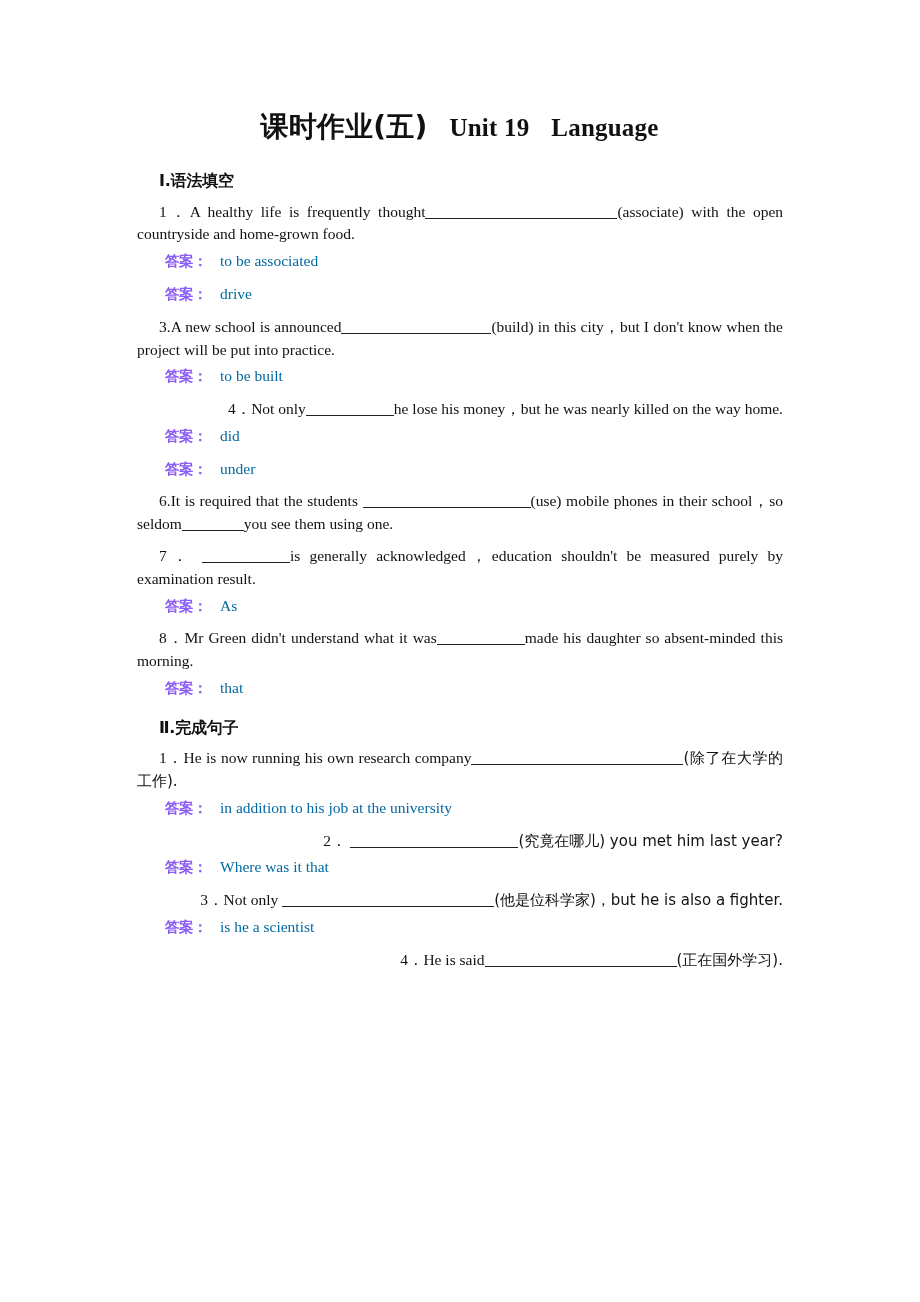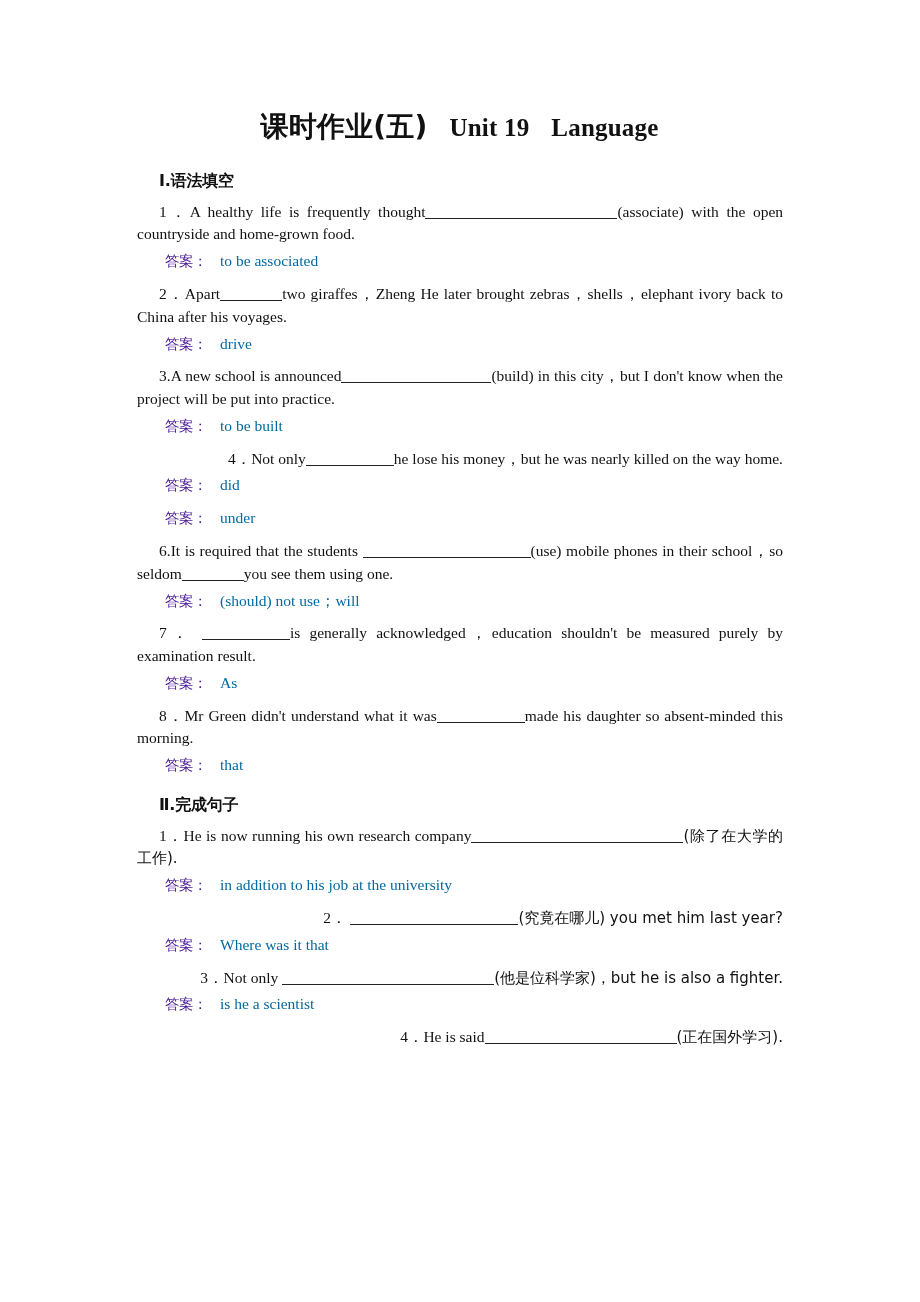--- a/index.html
+++ b/index.html
@@ -73,23 +73,23 @@
   .qblock { margin-bottom: 9px; }
 
   .ansline {
     font-size: 15.5px;
     line-height: 1.47;
     margin: 4px 0 10px 28px;
     text-indent: 0;
     white-space: nowrap;
   }
   .ans-label {
-    color: #4c1d95;
+    color: #8b5cf6;
     font-family: "DejaVu Sans", sans-serif;
-    font-weight: normal;
+    font-weight: bold;
     font-size: 14.5px;
     letter-spacing: -0.5px;
   }
   .ans-text {
     margin-left: 13px;
     font-family: "Liberation Serif", serif;
     color: #0369a1;
   }
 
   .blank {
@@ -120,41 +120,39 @@
   <div class="content">
 
     <div class="section-head">Ⅰ.语法填空</div>
 
     <div class="qblock">
       <p class="qline"><span>1．</span><span>A healthy life is frequently thought</span><span class="blank b-3xl"></span><span>(associate) with the open countryside and home-grown food.</span></p>
       <p class="ansline"><span class="ans-label">答案：</span><span class="ans-text">to be associated</span></p>
     </div>
 
     <div class="qblock">
-      <p class="qline"><span>2．</span><span>Apart</span><span class="blank b-s"></span><span>two giraffes，Zheng He later brought zebras，shells，elephant ivory back to China after his voyages.</span></p>
       <p class="ansline"><span class="ans-label">答案：</span><span class="ans-text">drive</span></p>
     </div>
 
     <div class="qblock">
       <p class="qline"><span>3.</span><span>A new school is announced</span><span class="blank b-xl"></span><span>(build) in this city，but I don't know when the project will be put into practice.</span></p>
       <p class="ansline"><span class="ans-label">答案：</span><span class="ans-text">to be built</span></p>
     </div>
 
     <div class="qblock">
       <p class="qline tight"><span>4．</span><span>Not only</span><span class="blank b-m"></span><span>he lose his money，but he was nearly killed on the way home.</span></p>
       <p class="ansline"><span class="ans-label">答案：</span><span class="ans-text">did</span></p>
     </div>
 
     <div class="qblock">
       <p class="ansline"><span class="ans-label">答案：</span><span class="ans-text">under</span></p>
     </div>
 
     <div class="qblock">
       <p class="qline"><span>6.</span><span>It is required that the students </span><span class="blank b-xxl"></span><span>(use) mobile phones in their school，so seldom</span><span class="blank b-s"></span><span>you see them using one.</span></p>
-      <p class="ansline"><span class="ans-label">答案：</span><span class="ans-text">(should) not use；will</span></p>
     </div>
 
     <div class="qblock">
       <p class="qline"><span>7．</span><span> </span><span class="blank b-m"></span><span>is generally acknowledged，education shouldn't be measured purely by examination result.</span></p>
       <p class="ansline"><span class="ans-label">答案：</span><span class="ans-text">As</span></p>
     </div>
 
     <div class="qblock">
       <p class="qline"><span>8．</span><span>Mr Green didn't understand what it was</span><span class="blank b-m"></span><span>made his daughter so absent-minded this morning.</span></p>
       <p class="ansline"><span class="ans-label">答案：</span><span class="ans-text">that</span></p>

